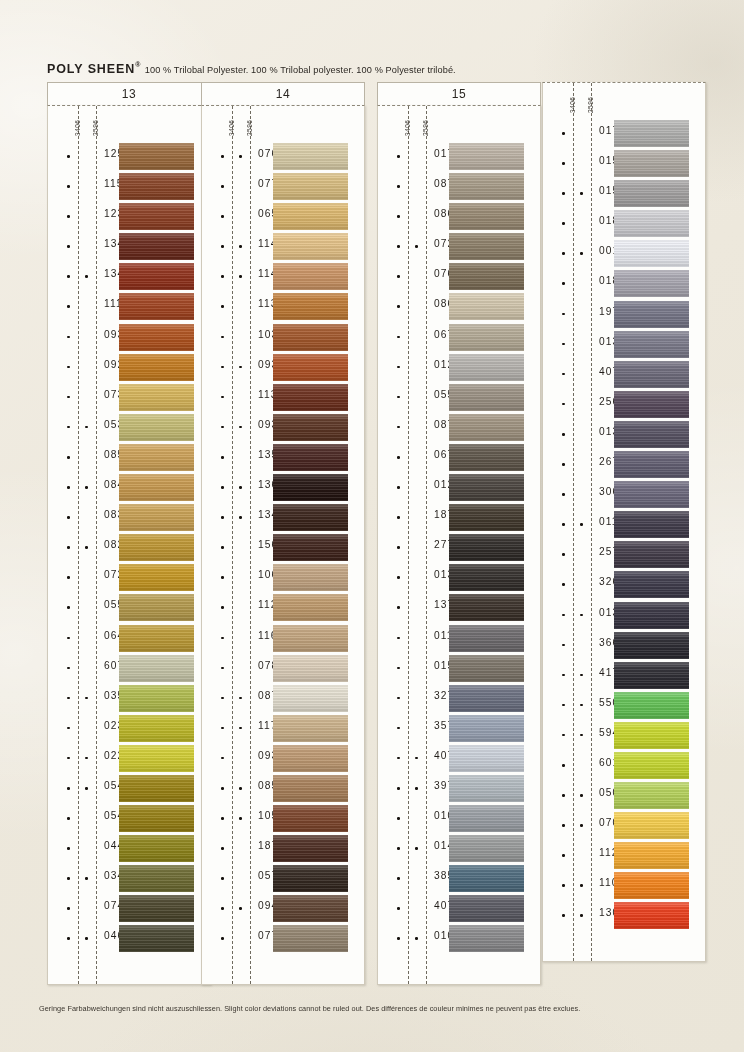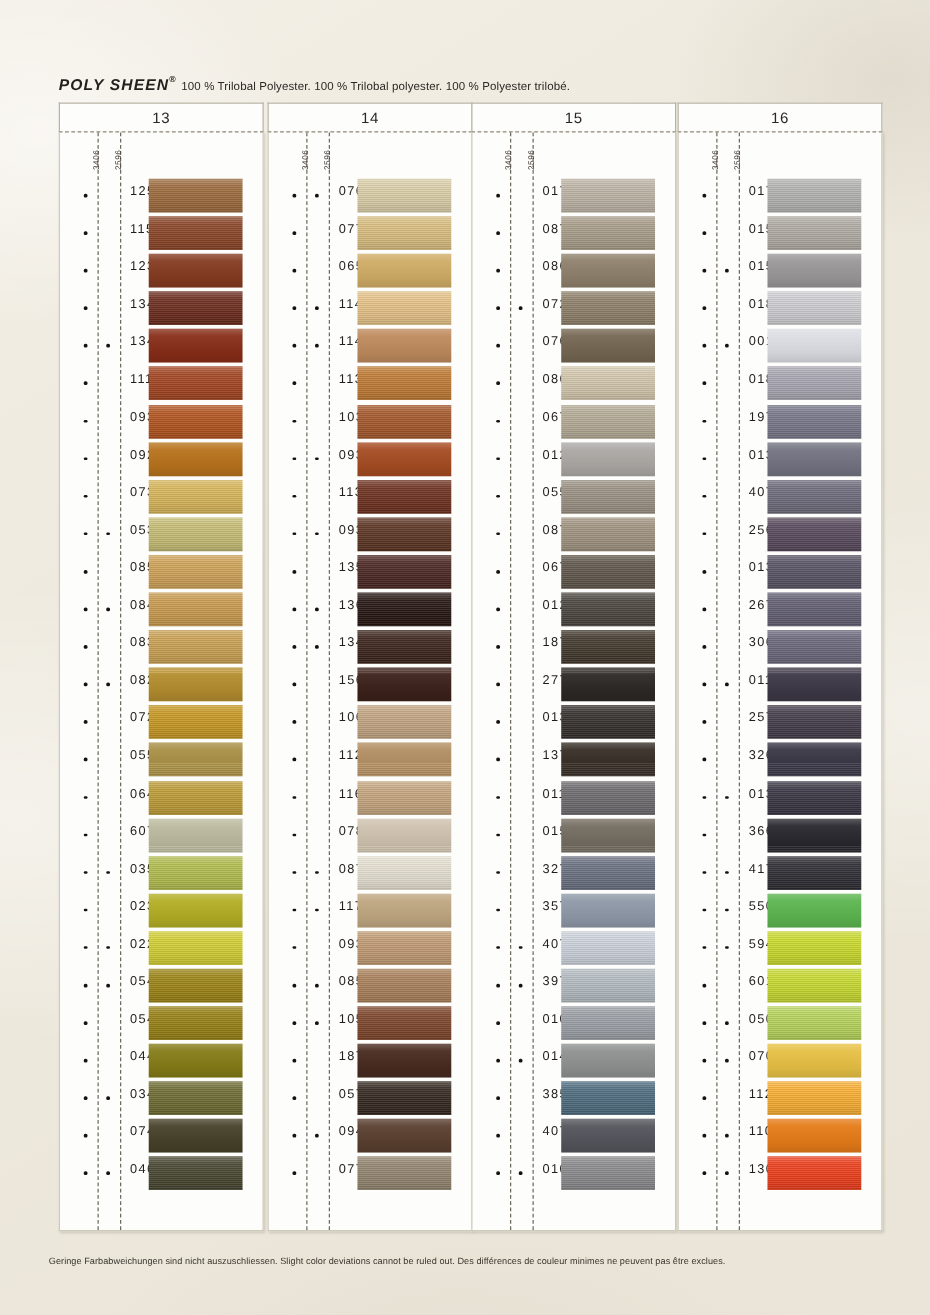--- a/index.html
+++ b/index.html
@@ -24,21 +24,21 @@
   }
   .sheet{position:absolute;inset:0;}
 
   
   .header{
     position:absolute;left:47px;top:59px;
     white-space:nowrap;
     color:#231f1c;
   }
   .header .brand{
-    font-size:12.5px;font-weight:bold;letter-spacing:.9px;font-style:italic;
+    font-size:12.5px;font-weight:bold;letter-spacing:.9px;
   }
   .header .reg{font-size:7px;vertical-align:super;font-weight:bold;}
   .header .sub{font-size:9.2px;letter-spacing:.1px;color:#2c2823;}
 
   
   .columns{
     position:absolute;left:0;top:82px;width:744px;
   }
   .col{
     position:absolute;top:0;width:164px;
@@ -372,21 +372,21 @@
               <span class="dot d2"></span>
               <span class="code">0465</span>
               <span class="swatch" style="background: rgb(71, 69, 47);">
                 <span class="thread"></span>
                 <span class="sheen"></span>
               </span>
             </div>
           </div>
         </div>
       </div>
-      <div class="col" style="left: 214px;">
+      <div class="col" style="left: 201px;">
         <div class="col-head">14</div>
         <div class="col-body">
           <div class="vline v1"></div>
           <div class="vline v2"></div>
           <div class="vcap c1">3406</div>
           <div class="vcap c2">2596</div>
           <div class="rows">
             <div class="row">
               <span class="dot d1"></span>
               <span class="dot d2"></span>
@@ -844,21 +844,20 @@
               <span class="code">0108</span>
               <span class="swatch" style="background: rgb(138, 138, 140);">
                 <span class="thread"></span>
                 <span class="sheen"></span>
               </span>
             </div>
           </div>
         </div>
       </div>
       <div class="col" style="left: 542px;">
-        <div class="col-head">16</div>
         <div class="col-body">
           <div class="vline v1"></div>
           <div class="vline v2"></div>
           <div class="vcap c1">3406</div>
           <div class="vcap c2">2596</div>
           <div class="rows">
             <div class="row">
               <span class="dot d1"></span>
               <span class="code">0176</span>
               <span class="swatch" style="background: rgb(179, 179, 177);">

